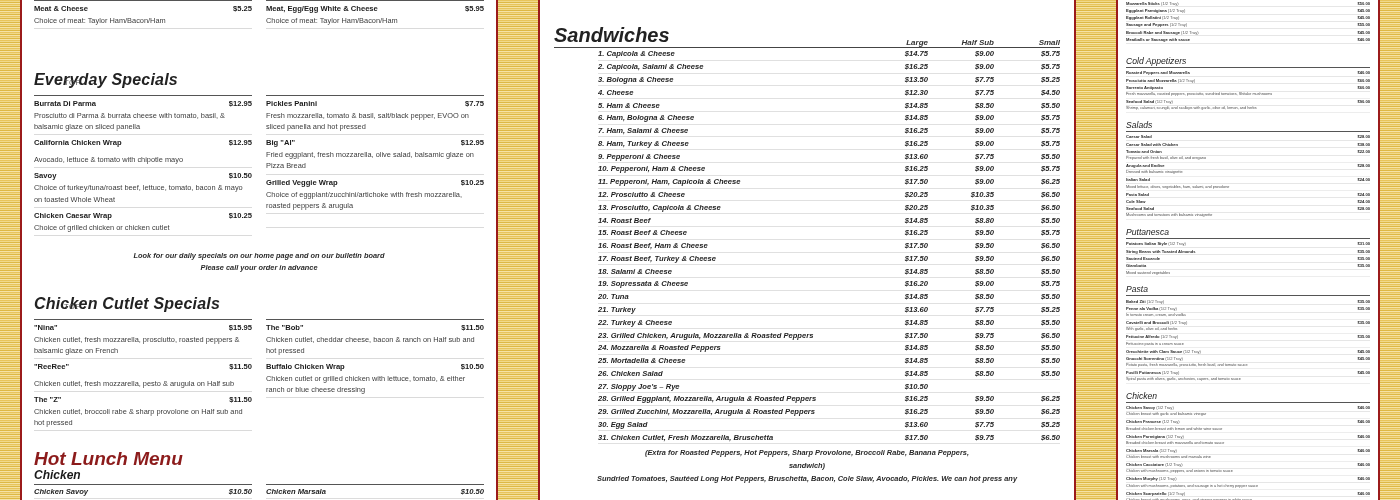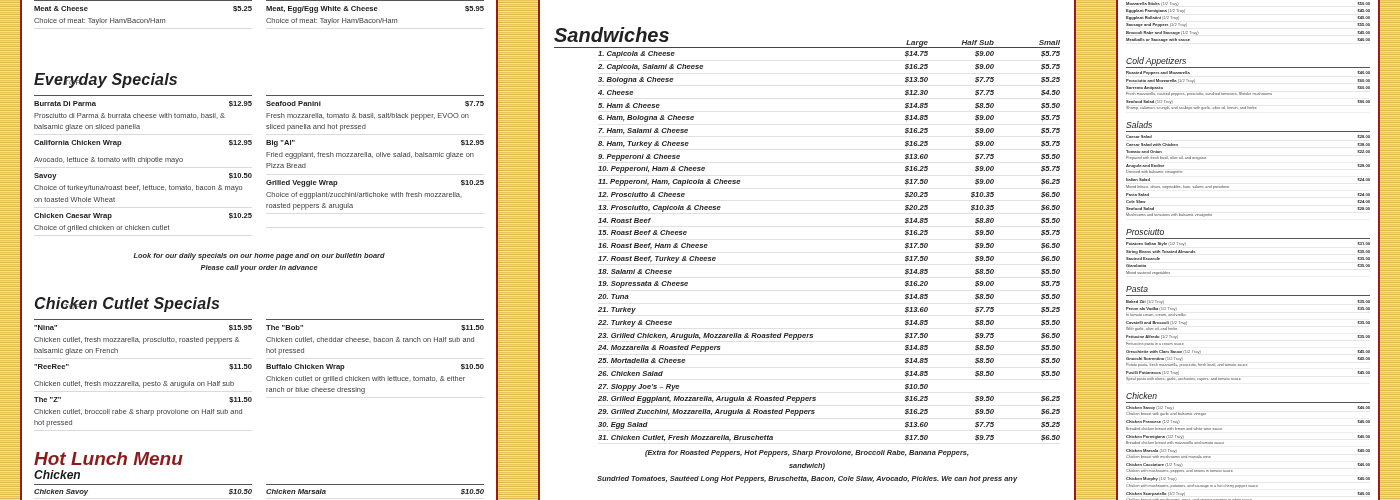--- a/index.html
+++ b/index.html
@@ -225,21 +225,21 @@
                 <span class="nm">Chicken Caesar Wrap</span>
                 <span class="pr">$10.25</span>
               </div>
               <div class="ds">Choice of grilled chicken or chicken cutlet</div>
             </div>
           </div>
 
           <div class="col">
             <div class="entry">
               <div class="row">
-                <span class="nm">Seafood Panini</span>
+                <span class="nm">Pickles Panini</span>
                 <span class="pr">$7.75</span>
               </div>
               <div class="ds">Fresh mozzarella, tomato &amp; basil, salt/black pepper, EVOO on sliced panella and hot pressed</div>
             </div>
             <div class="entry">
               <div class="row">
                 <span class="nm">Big "Al"</span>
                 <span class="pr">$12.95</span>
               </div>
               <div class="ds">Fried eggplant, fresh mozzarella, olive salad, balsamic glaze on Pizza Bread</div>
@@ -637,21 +637,21 @@
           </div>
           <div class="cat-row">
             <span class="cat-nm">Cole Slaw</span>
             <span class="cat-pr">$24.00</span>
           </div>
           <div class="cat-row">
             <span class="cat-nm">Seafood Salad</span>
             <span class="cat-pr">$28.00</span>
           </div>
           <div class="cat-ds">Mushrooms and tomatoes with balsamic vinaigrette</div>
-          <div class="cat-sec-title">Prosciutto</div>
+          <div class="cat-sec-title">Puttanesca</div>
           <div class="cat-row">
             <span class="cat-nm">Potatoes Italian Style<span class="qty"> (1/2 Tray)</span></span>
             <span class="cat-pr">$31.00</span>
           </div>
           <div class="cat-row">
             <span class="cat-nm">String Beans with Toasted Almonds</span>
             <span class="cat-pr">$35.00</span>
           </div>
           <div class="cat-row">
             <span class="cat-nm">Sauteed Escarole</span>

